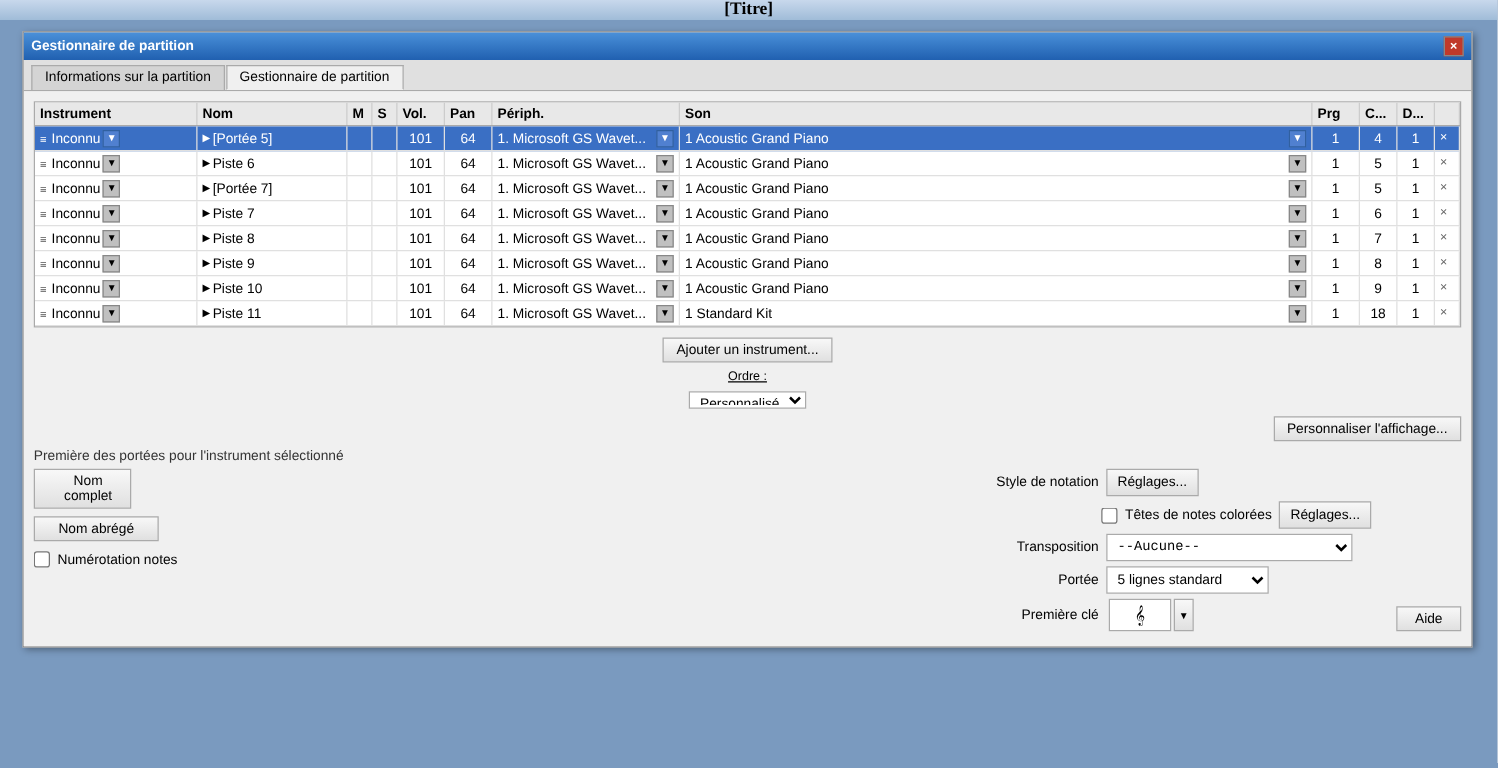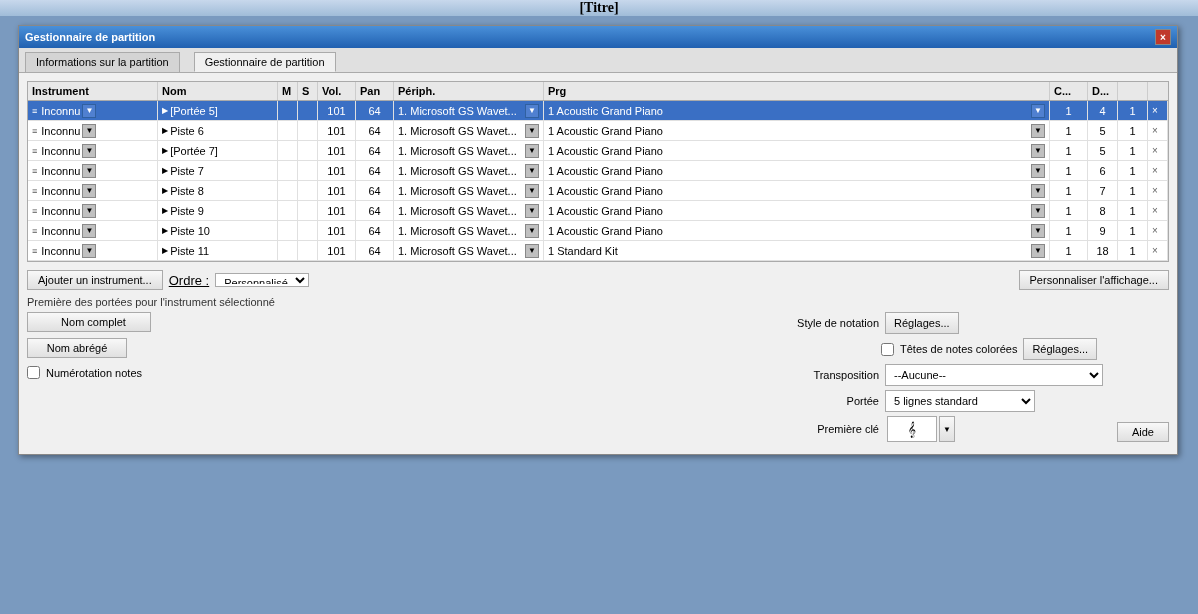--- a/index.html
+++ b/index.html
@@ -45,21 +45,21 @@
       display: flex;
       align-items: center;
       justify-content: center;
       font-weight: bold;
     }
 
     .tabs-bar {
       background: #e0e0e0;
       padding: 4px 24px 0 6px;
       display: flex;
-      gap: 14px;
+      gap: 1px;
       border-bottom: 1px solid #aaa;
       text-align: center;
     }
 
     .tab {
       padding: 3px 10px;
       font-size: 11px;
       border: 1px solid #aaa;
       cursor: pointer;
       background: #d4d4d4;
@@ -181,32 +181,33 @@
 
     .selected .row-close {
       color: white;
     }
 
     .row-order {
       display: flex;
       align-items: center;
       gap: 6px;
       margin-bottom: 8px;
+      flex-direction: column;
     }
 
     .btn {
       background: linear-gradient(to bottom, #f8f8f8, #e0e0e0);
       border: 1px solid #aaa;
       padding: 3px 10px;
       font-size: 11px;
       cursor: pointer;
     }
 
     .order-label {
-      font-size: 13px;
+      font-size: 10px;
       text-decoration: underline;
     }
 
     .select-control {
       border: 1px solid #aaa;
       background: white;
       font-size: 11px;
       padding: 2px 4px;
       height: 14px;
     }
@@ -348,20 +349,21 @@
 
     <div class="table-container">
       <div class="table-header">
         <div class="th">Instrument</div>
         <div class="th">Nom</div>
         <div class="th">M</div>
         <div class="th">S</div>
         <div class="th td-num">Vol.</div>
         <div class="th td-num">Pan</div>
         <div class="th">Périph.</div>
+        <div class="th">Son</div>
         <div class="th td-num">Prg</div>
         <div class="th td-num">C...</div>
         <div class="th td-num">D...</div>
         <div class="th"></div>
       </div>
       <div class="table-body" id="table-body">
       <div class="table-row selected">
     <div class="td td-instrument">
       <span class="hamburger-icon">≡</span>
       <span style="margin-left:2px;">Inconnu</span>
@@ -604,21 +606,21 @@
       </select>
       <button class="btn personnaliser-btn" style="margin-left:auto;">Personnaliser l'affichage...</button>
     </div>
 
     <div class="section-label">Première des portées pour l'instrument sélectionné</div>
 
     <div class="bottom-row">
 
       <div class="left-section">
         <div style="margin-bottom:6px;">
-          <button class="btn" style="width:124px;padding-left:19px;">Nom complet</button>
+          <button class="btn" style="width:78px;padding-left:19px;">Nom complet</button>
         </div>
         <div style="margin-bottom:6px;">
           <button class="btn" style="width:100px;">Nom abrégé</button>
         </div>
         <div class="numauto-row">
           <input type="checkbox" style="">
           <span>Numérotation notes</span>
         </div>
       </div>
 
@@ -630,28 +632,28 @@
         </div>
 
         <div class="field-row" style="padding-left:92px;">
           <input type="checkbox" style="">
           <span>Têtes de notes colorées</span>
           <button class="reglages-btn">Réglages...</button>
         </div>
 
         <div class="field-row">
           <span class="field-label">Transposition</span>
-          <select class="select-wide" style="width:218px;">
+          <select class="select-wide" style="width:197px;font-family:Liberation Mono, monospace;">
             <option>--Aucune--</option>
           </select>
         </div>
 
         <div class="field-row">
           <span class="field-label">Portée</span>
-          <select class="select-medium" style="width:150px;">
+          <select class="select-medium" style="width:130px;">
             <option>5 lignes standard</option>
           </select>
         </div>
 
         <div class="field-row premiere-cle-row">
           <span class="field-label">Première clé</span>
           <div class="clef-control">
             <div class="clef-box">
               <span style="font-size:14px;">𝄞</span>
             </div>

